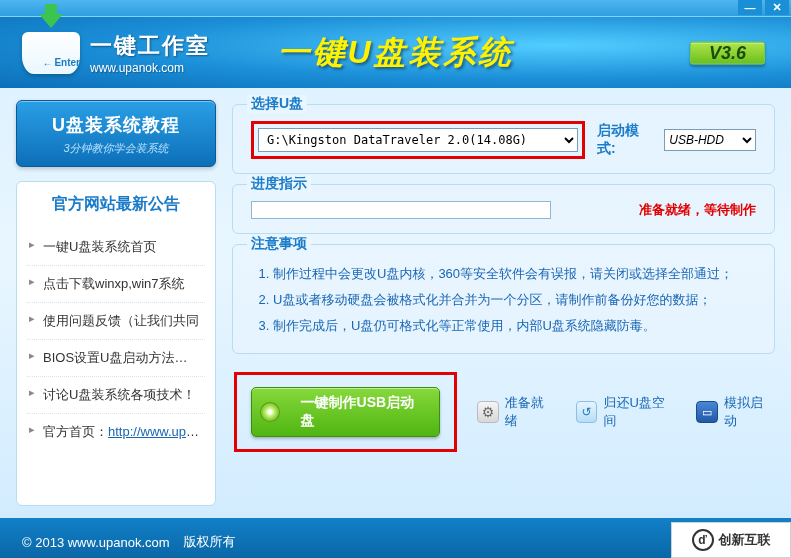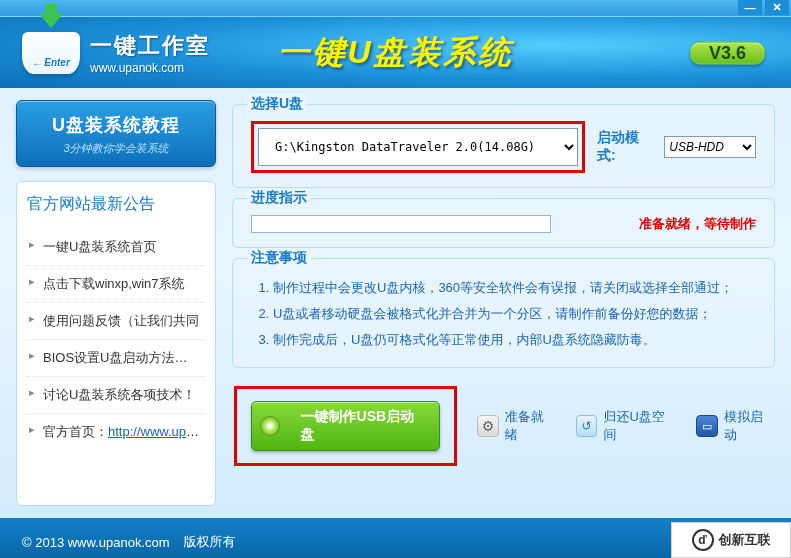--- a/index.html
+++ b/index.html
@@ -11,51 +11,51 @@
 .win-btn { width: 24px; height: 15px; display: flex; align-items: center; justify-content: center; color: #fff; font-size: 11px; font-weight: bold; cursor: pointer; }
 .win-min { background: #1a8fd6; }
 .win-cls { background: #1a8fd6; }
 
 
 .header { height: 72px; background: radial-gradient(ellipse at 70% 40%, #52cdff 0%, #1b8fd8 55%, #0b6fb8 100%); border-top: 1px solid #7dd5ff; position: relative; display: flex; align-items: center; padding: 0 22px; }
 .logo-area { display: flex; align-items: center; gap: 10px; }
 .logo-box { width: 58px; height: 42px; background: linear-gradient(#ffffff, #eaf7ff); border-radius: 6px 6px 12px 12px/6px 6px 18px 18px; position: relative; box-shadow: 0 2px 4px rgba(0,0,0,.25); }
 .logo-arrow { position: absolute; top: -18px; left: 50%; transform: translateX(-50%); width: 0; height: 0; border-left: 12px solid transparent; border-right: 12px solid transparent; border-top: 14px solid #3bc44f; }
 .logo-arrow::before { content:""; position:absolute; top:-24px; left:-6px; width:12px; height:12px; background:#3bc44f; }
-.logo-enter { position:absolute; bottom:6px; left:0; right:0; text-align:center; font-size:10px; color:#1a7bbd; font-style:italic; font-weight:bold; }
+.logo-enter { position:absolute; bottom:6px; left:0; right:0; text-align:right; font-size:10px; color:#1a7bbd; font-weight:bold; }
 .logo-enter::before { content:"←"; margin-right:2px; }
 .brand-txt { display:flex; flex-direction:column; color:#fff; }
 .brand-name { font-size:22px; font-weight:bold; letter-spacing:2px; text-shadow:1px 1px 2px rgba(0,0,0,.4); }
 .brand-url { font-size:12px; text-shadow:1px 1px 1px rgba(0,0,0,.3); }
 .main-title { position:absolute; left:50%; top:50%; transform:translate(-50%,-50%); font-size:32px; font-weight:bold; font-style:italic; color:#fef200; text-shadow:2px 2px 3px rgba(0,0,0,.45); letter-spacing:3px; }
-.ver-badge { position:absolute; right:26px; top:50%; transform:translateY(-50%); background:linear-gradient(#b0e44a,#6bbf1e); color:#1a4d0a; font-weight:bold; font-size:18px; padding:0 18px; border-radius:10px; border:1px solid #7fcf2a; box-shadow:inset 0 1px 0 rgba(255,255,255,.6),0 2px 3px rgba(0,0,0,.3); }
+.ver-badge { position:absolute; right:26px; top:50%; transform:translateY(-50%); background:linear-gradient(#b0e44a,#6bbf1e); color:#1a4d0a; font-style:italic; font-weight:bold; font-size:18px; padding:0 18px; border-radius:3px; border:1px solid #7fcf2a; box-shadow:inset 0 1px 0 rgba(255,255,255,.6),0 2px 3px rgba(0,0,0,.3); }
 
 
 .body { height: 430px; background: linear-gradient(#dff2ff 0%, #e8f6ff 40%, #d2ecff 100%); padding: 12px 16px; display:flex; gap:16px; }
 
 
 .sidebar { width: 200px; display:flex; flex-direction:column; gap:14px; }
 .tut-btn { background:linear-gradient(#2a9fe6,#0c6fb8); border:1px solid #0a5a94; border-radius:6px; color:#fff; text-align:center; padding:12px 6px 10px; box-shadow:inset 0 1px 0 rgba(255,255,255,.4),0 2px 4px rgba(0,0,0,.2); cursor:pointer; }
 .tut-title { font-size:18px; font-weight:bold; letter-spacing:1px; }
 .tut-sub { font-size:11px; color:#b8e2ff; margin-top:4px;font-style:italic; }
 .news-card { flex:1; background:#fff; border:1px solid #b8dcf0; border-radius:6px; padding:12px 10px; }
-.news-h { color:#1a7bc8; font-size:16px; font-weight:normal; margin-bottom:14px; }
+.news-h { color:#1a7bc8; font-size:16px; font-weight:bold; text-align:center; margin-bottom:14px; }
 .news-list { list-style:none; }
 .news-list li { position:relative; padding:9px 0 9px 16px; border-bottom:1px dotted #cfe6f4; font-size:13px; color:#333; cursor:pointer; white-space:nowrap; overflow:hidden; text-overflow:ellipsis; }
 .news-list li::before { content:"▸"; position:absolute; left:2px; color:#888; font-size:11px; }
 .news-list li:last-child { border-bottom:none; }
 .news-list a { color:#1a66b3; text-decoration:underline; }
 
 
 .main { flex:1; display:flex; flex-direction:column; gap:10px; padding-top:4px; }
 .panel { border:1px solid #b8dcf0; border-radius:6px; padding:16px 18px 14px; position:relative; background:rgba(234,246,255,.4); }
 .panel-label { position:absolute; top:-10px; left:14px; background:linear-gradient(#eaf6ff,#eaf6ff); padding:0 4px; font-size:14px; font-weight:bold; color:#1a7bc8; }
 .sel-row { display:flex; align-items:center; gap:8px; }
 .redbox { border:3px solid #e20000; padding:4px; display:inline-block; }
-.usb-sel { width:320px; height:38px; font-family:Consolas,SimSun,monospace; font-size:12px; border:1px solid #7a9db5; background:#fff; padding:0 12px; }
+.usb-sel { width:320px; height:24px; font-family:Consolas,SimSun,monospace; font-size:12px; border:1px solid #7a9db5; background:#fff; padding:0 4px; }
 .boot-lbl { font-size:14px; color:#1a7bc8; font-weight:bold; margin-left:4px; }
 .boot-sel { width:94px; height:22px; font-size:12px; border:1px solid #7a9db5; background:#fff;font-style:italic; }
 .prog-row { display:flex; align-items:flex-start; gap:10px; }
 .prog-bar { flex:1; max-width:300px; height:18px; border:1px solid #8fb8d0; background:#fff; }
 .status { margin-left:auto; color:#e20000; font-size:13px; font-weight:bold; }
 .notes ol { padding-left:22px; }
 .notes li { color:#1a66b3; font-size:13px; line-height:2; }
 
 
 .actions { display:flex; align-items:center; gap:20px; padding:8px 0 4px 2px; }

